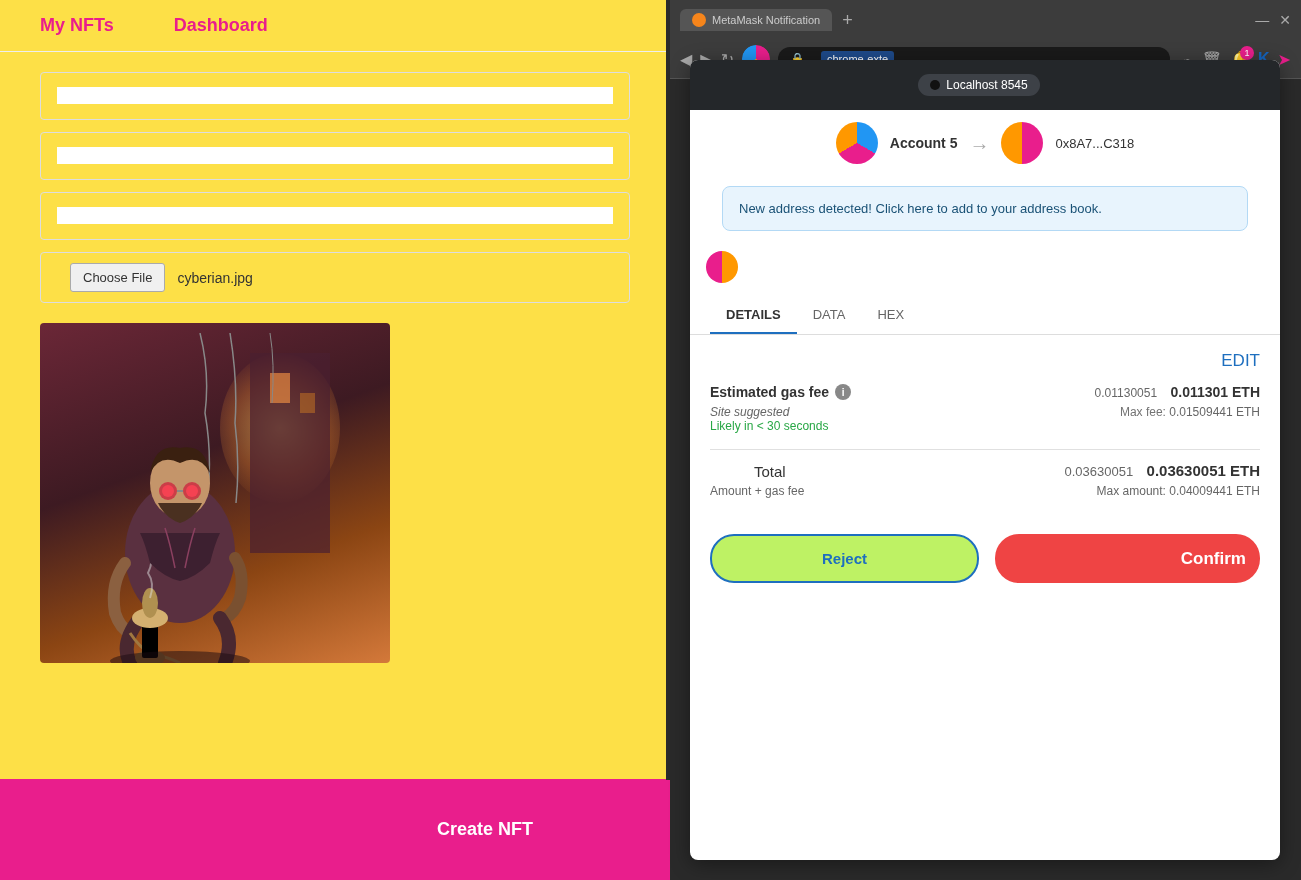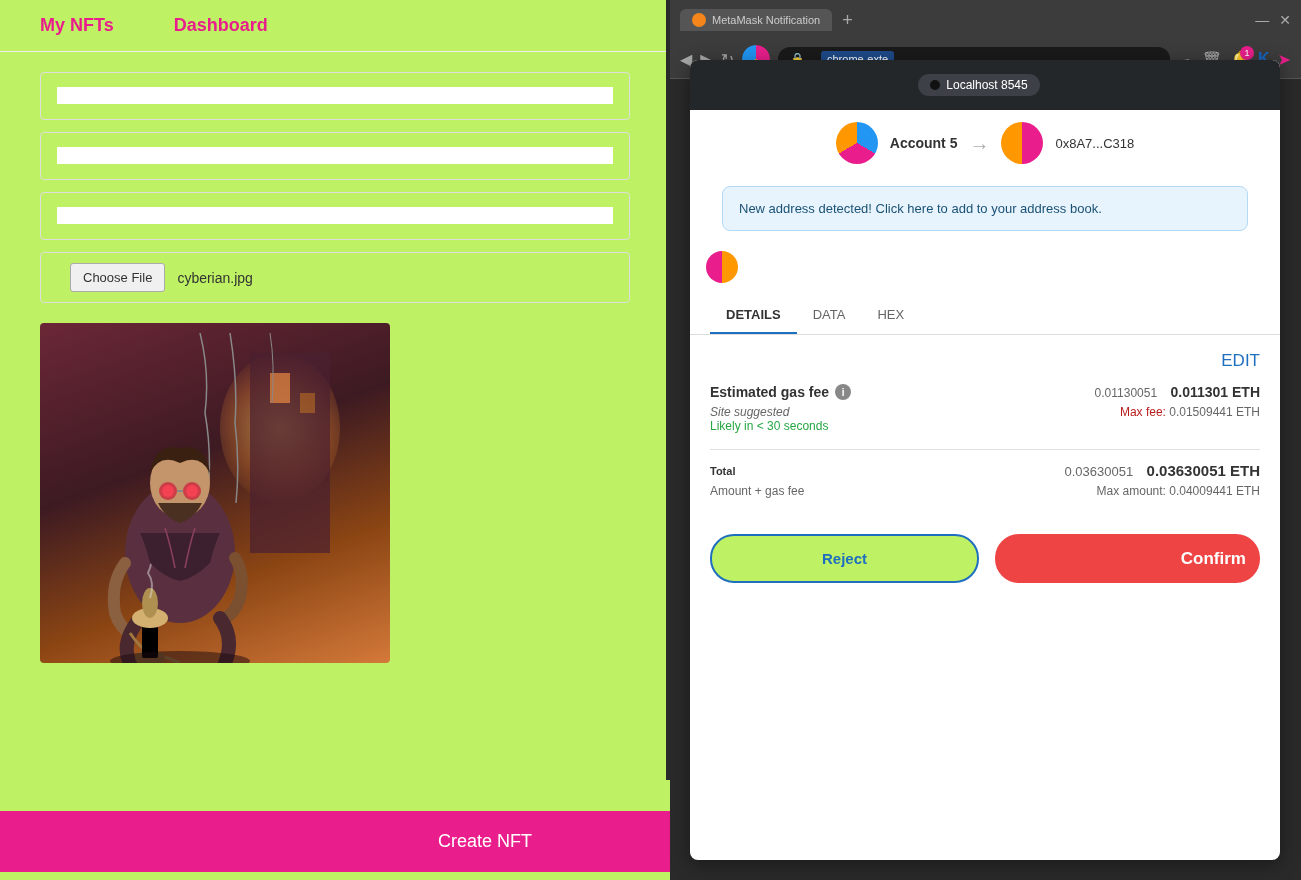--- a/index.html
+++ b/index.html
@@ -4,21 +4,21 @@
   <style>
     * { box-sizing: border-box; margin: 0; padding: 0; }
     body { font-family: Arial, sans-serif; background: #fff; width: 1301px; height: 880px; overflow: hidden; position: relative; }
 
     
     .left-panel {
       position: absolute;
       left: 0; top: 0;
       width: 670px;
       height: 880px;
-      background: #bef264;
+      background: #fde047;
     }
 
     .nav-bar {
       display: flex;
       align-items: center;
       padding: 15px 40px;
       border-bottom: 1px solid #eee;
       gap: 60px;
     }
 
@@ -69,29 +69,29 @@
       color: #333;
     }
 
     .file-name-label {
       font-size: 14px;
       color: #333;
     }
 
     .create-nft-btn {
       position: absolute;
-      bottom: 8px;
+      bottom: 0;
       left: 0;
       width: 970px;
       background: #e91e8c;
       color: #fff;
       border: none;
-      padding: 20px;
+      padding: 40px;
       font-size: 18px;
-      font-weight: 400;
+      font-weight: 700;
       cursor: pointer;
       text-align: center;
     }
 
     
     .browser-area {
       position: absolute;
       left: 670px;
       top: 0;
       width: 631px;
@@ -382,21 +382,21 @@
     .site-suggested {
       font-style: italic;
       color: #666;
     }
 
     .likely-text {
       color: #28a745;
     }
 
     .max-fee-label {
-      color: #b91c1c;
+      color: #737373;
     }
 
     .max-fee-value {
       color: #666;
     }
 
     .divider {
       border: none;
       border-top: 1px solid #e0e0e0;
       margin: 12px 0;
@@ -405,23 +405,24 @@
     .total-section {}
 
     .total-row {
       display: flex;
       justify-content: space-between;
       align-items: center;
       margin-bottom: 4px;
     }
 
     .total-label {
-      font-weight: 700;
-      font-size: 11px;
-      color: #333;
+      font-weight: 400;
+      font-size: 15px;
+      color: #333;
+      margin-left: 44px;
     }
 
     .total-amount-main {
       font-weight: 700;
       font-size: 15px;
       color: #333;
     }
 
     .total-sub-row {
       display: flex;

